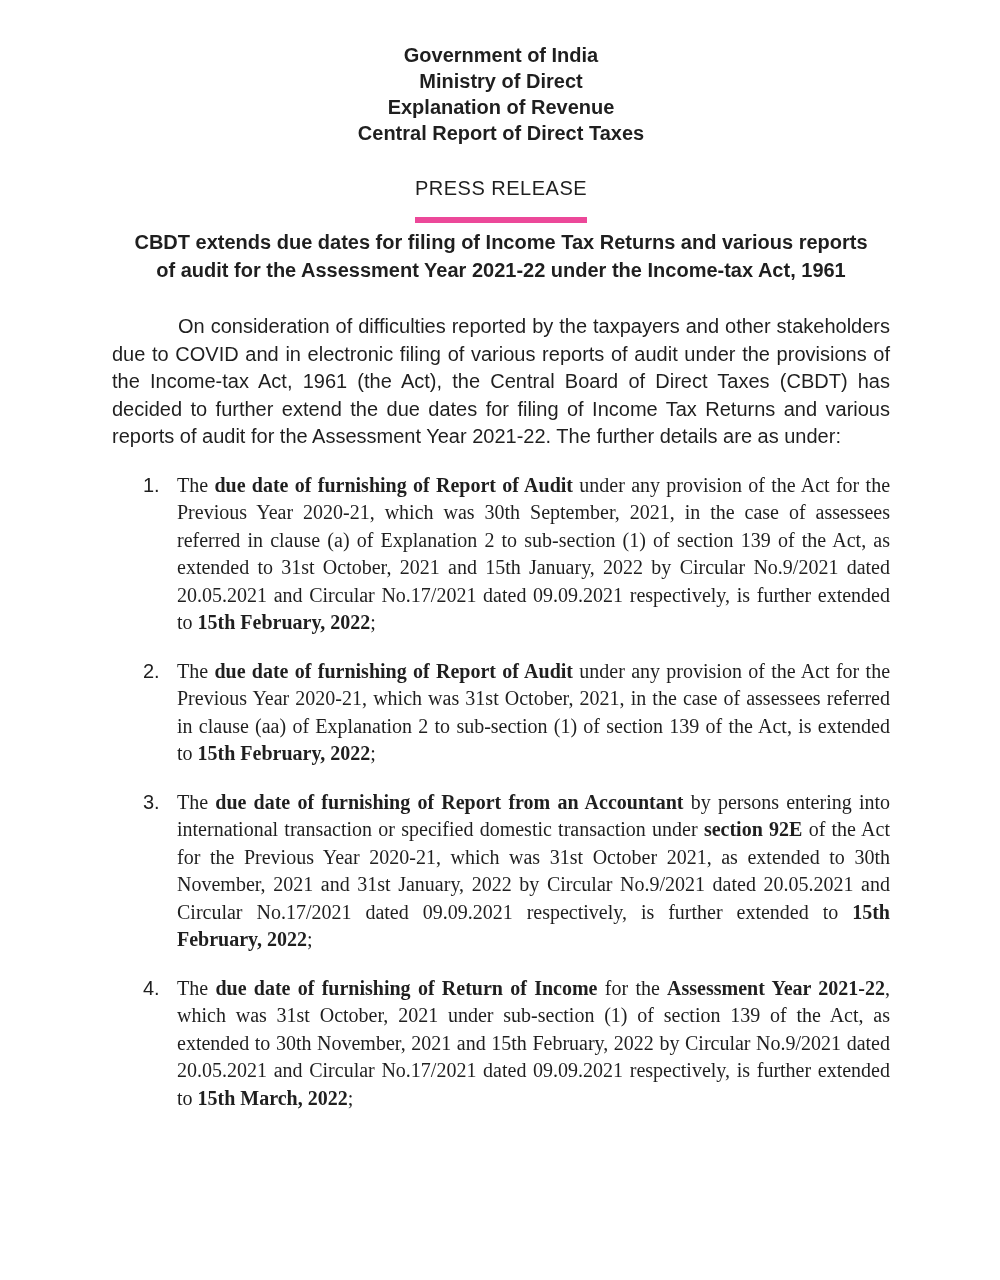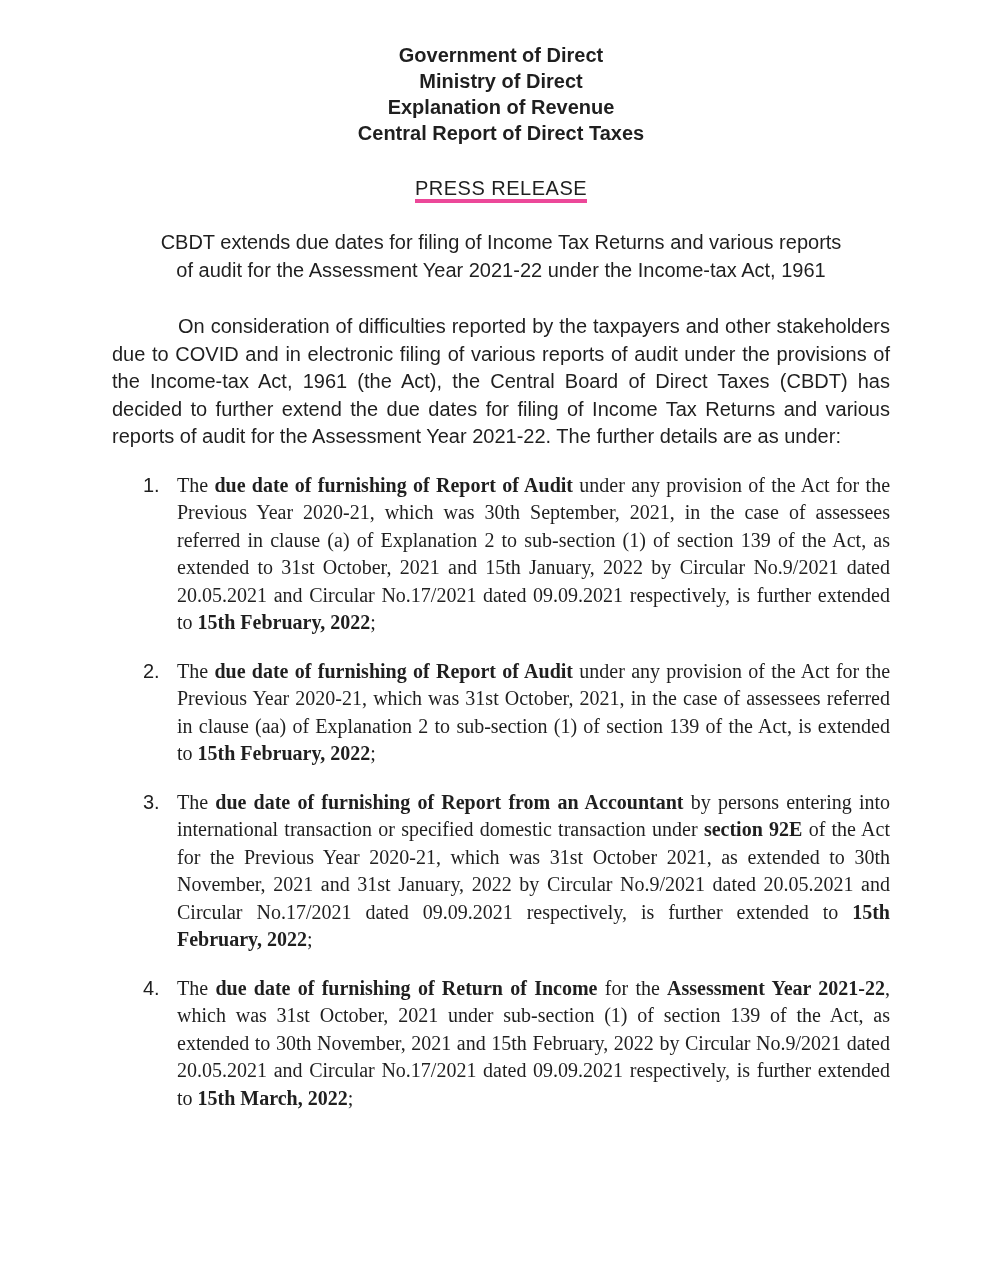--- a/index.html
+++ b/index.html
@@ -37,27 +37,27 @@
     line-height: 26px;
   }
   .press-release {
     margin-top: 29px;
     text-align: center;
     font-size: 20px;
     line-height: 26px;
     letter-spacing: 0.5px;
   }
   .press-release .underlined {
-    border-bottom: 4px solid #ec4899;
-    padding-bottom: 0;
+    border-bottom: 6px solid #ec4899;
+    padding-bottom: 18px;
     text-align: right;
   }
   .doc-title {
     margin: 27px auto 0 auto;
-    font-weight: 400;
+    font-weight: 700;
     font-size: 20px;
     line-height: 28px;
     text-align: center;
     white-space: pre-line;
   }
   .intro {
     margin-top: 29px;
     font-size: 20px;
     line-height: 27.5px;
     text-align: justify;
@@ -86,21 +86,21 @@
   .bold {
     font-weight: 700;
   }
 </style>
 </head>
 <body>
 
 <div class="page">
 
   <header class="doc-header">
-    <div class="header-line">Government of Direct</div>
+    <div class="header-line">Government of India</div>
     <div class="header-line">Ministry of Direct</div>
     <div class="header-line">Explanation of Revenue</div>
     <div class="header-line">Central Report of Direct Taxes</div>
   </header>
 
 
   <div class="press-release">
     <span class="underlined">PRESS RELEASE</span>
   </div>
 

